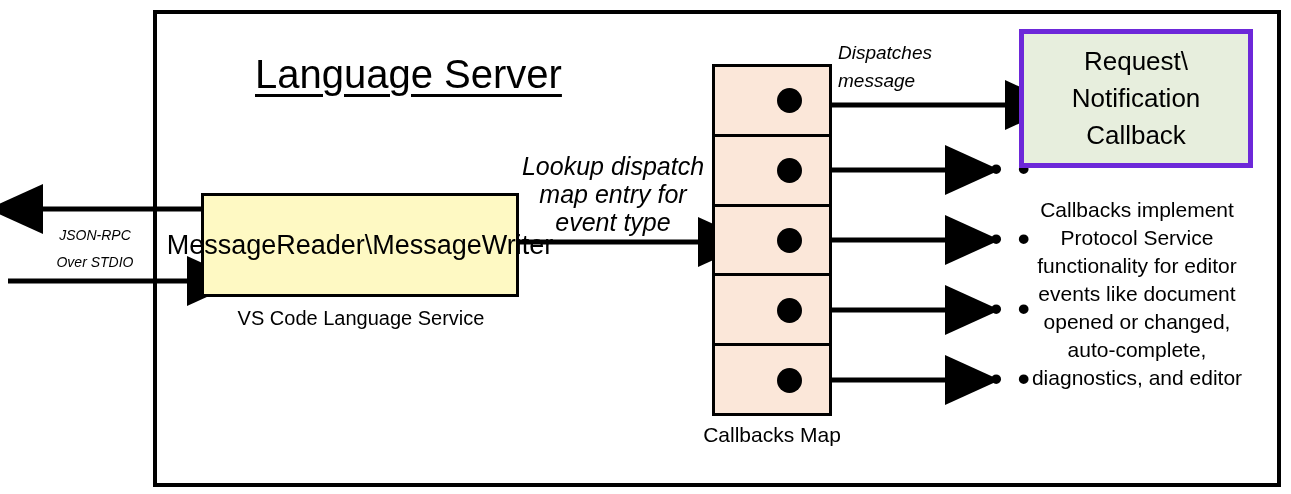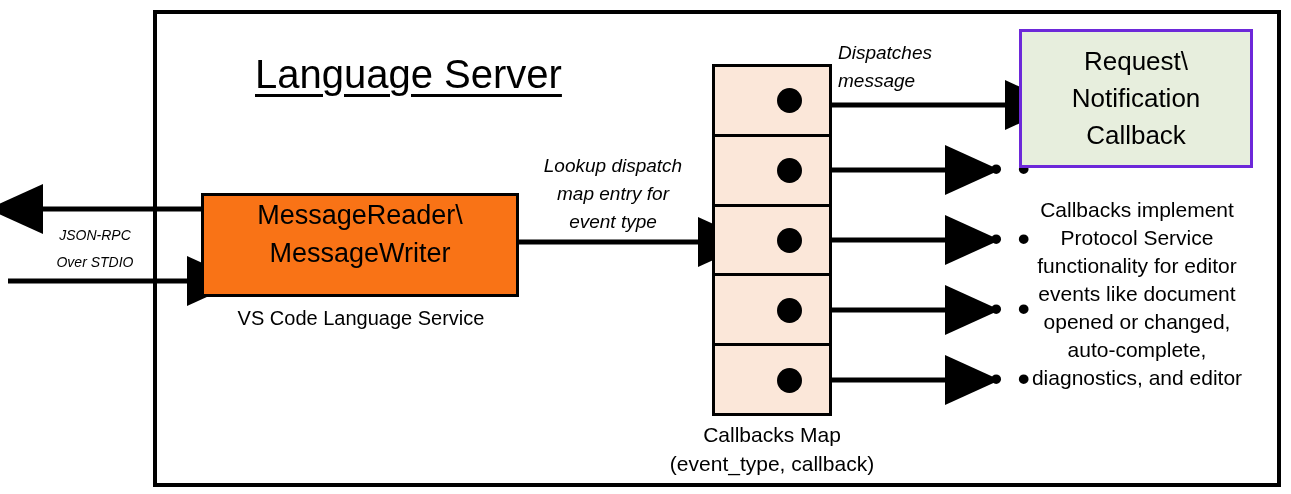--- a/index.html
+++ b/index.html
@@ -54,25 +54,26 @@
     margin-left: 19px;
   }
 
   
   #message-io-box {
     left: 201px;
     top: 193px;
     width: 318px;
     height: 104px;
     border: 3px solid #000000;
-    background: #f97316;
+    background: #fef9c3;
     box-sizing: border-box;
     display: flex;
-    flex-direction: column;
+    flex-direction: row;
     align-items: center;
+    justify-content: center;
   }
   #message-io-box .line {
     font-size: 27px;
     line-height: 38px;
     white-space: nowrap;
   }
   #message-io-caption {
     left: 185px;
     top: 305px;
     width: 352px;
@@ -91,21 +92,21 @@
     line-height: 27px;
     font-style: italic;
   }
 
   
   #lookup-label {
     left: 520px;
     top: 152px;
     width: 186px;
     text-align: center;
-    font-size: 19px;
+    font-size: 25px;
     line-height: 28px;
     font-style: italic;
   }
 
   
   #dispatches-label {
     left: 838px;
     top: 39px;
     width: 160px;
     text-align: left;
@@ -151,21 +152,21 @@
     font-size: 21px;
     line-height: 29px;
   }
 
   
   #callback-box {
     left: 1019px;
     top: 29px;
     width: 234px;
     height: 139px;
-    border: 3px solid #6d28d9;
+    border: 5px solid #6d28d9;
     background: #e7eedd;
     box-sizing: border-box;
     display: flex;
     flex-direction: column;
     align-items: center;
     justify-content: center;
   }
   #callback-box .line {
     font-size: 26px;
     line-height: 37px;
@@ -271,21 +272,20 @@
     </div>
     <div class="map-cell">
       <span class="dot"></span>
     </div>
     <div class="map-cell">
       <span class="dot"></span>
     </div>
   </div>
   <div class="abs" id="dispatch-map-caption">
     <div>Callbacks Map</div>
-    <div>(event_type, callback)</div>
   </div>
 
   <div class="abs" id="dispatches-label">
     <div>Dispatches</div>
     <div>message</div>
   </div>
 
   <div class="ellipsis" style="left:963px; top:158px;">• • •</div>
   <div class="ellipsis" style="left:963px; top:228px;">• • •</div>
   <div class="ellipsis" style="left:963px; top:298px;">• • •</div>

